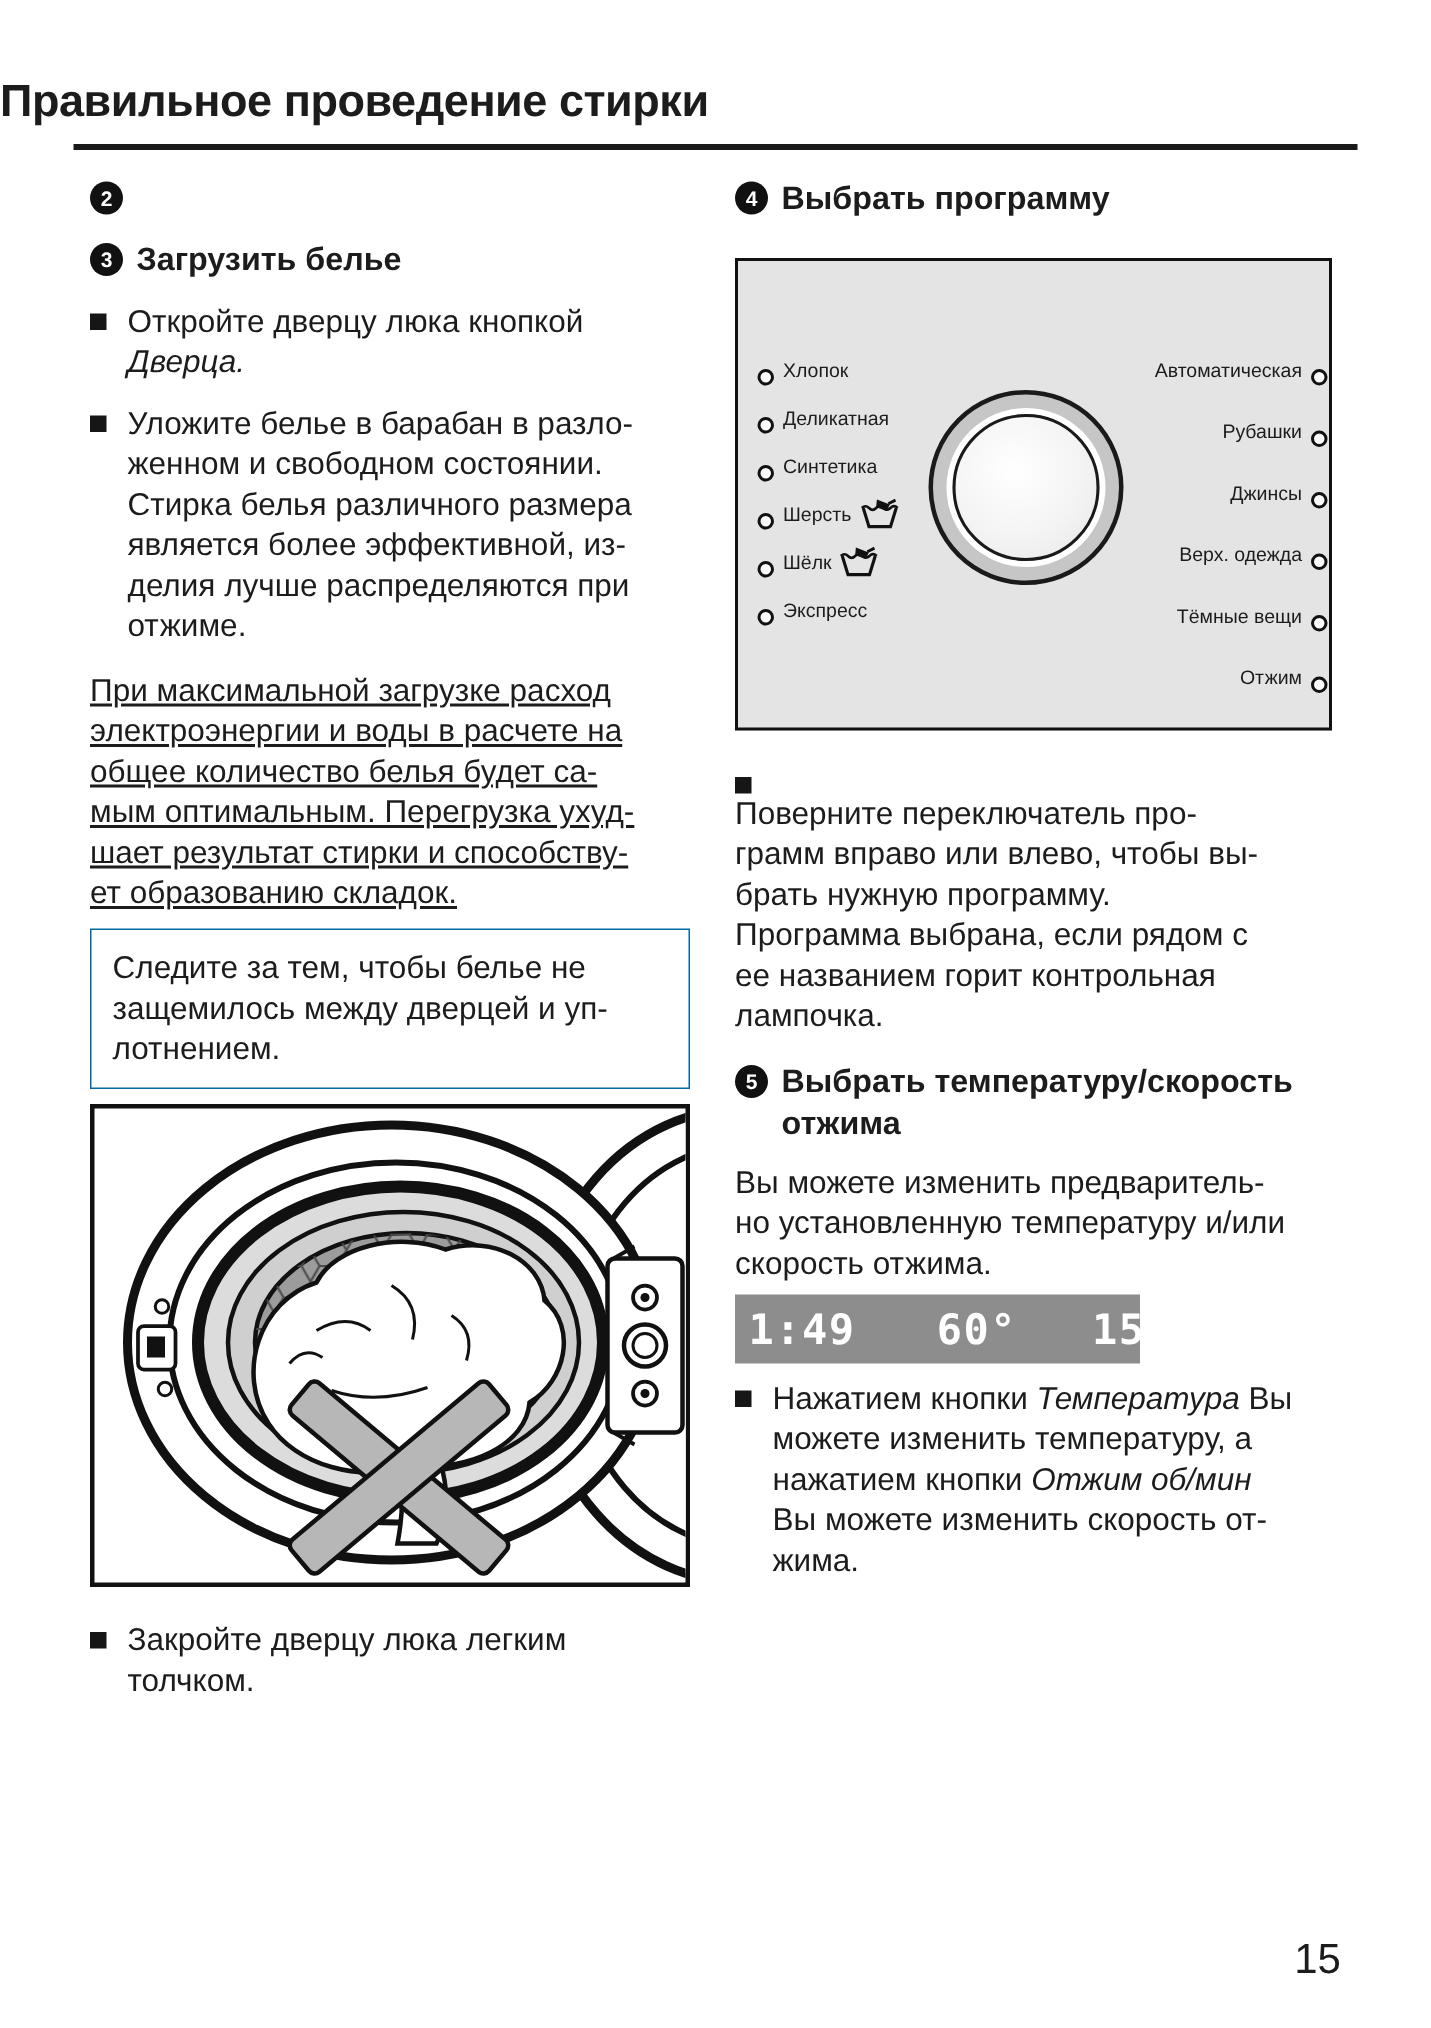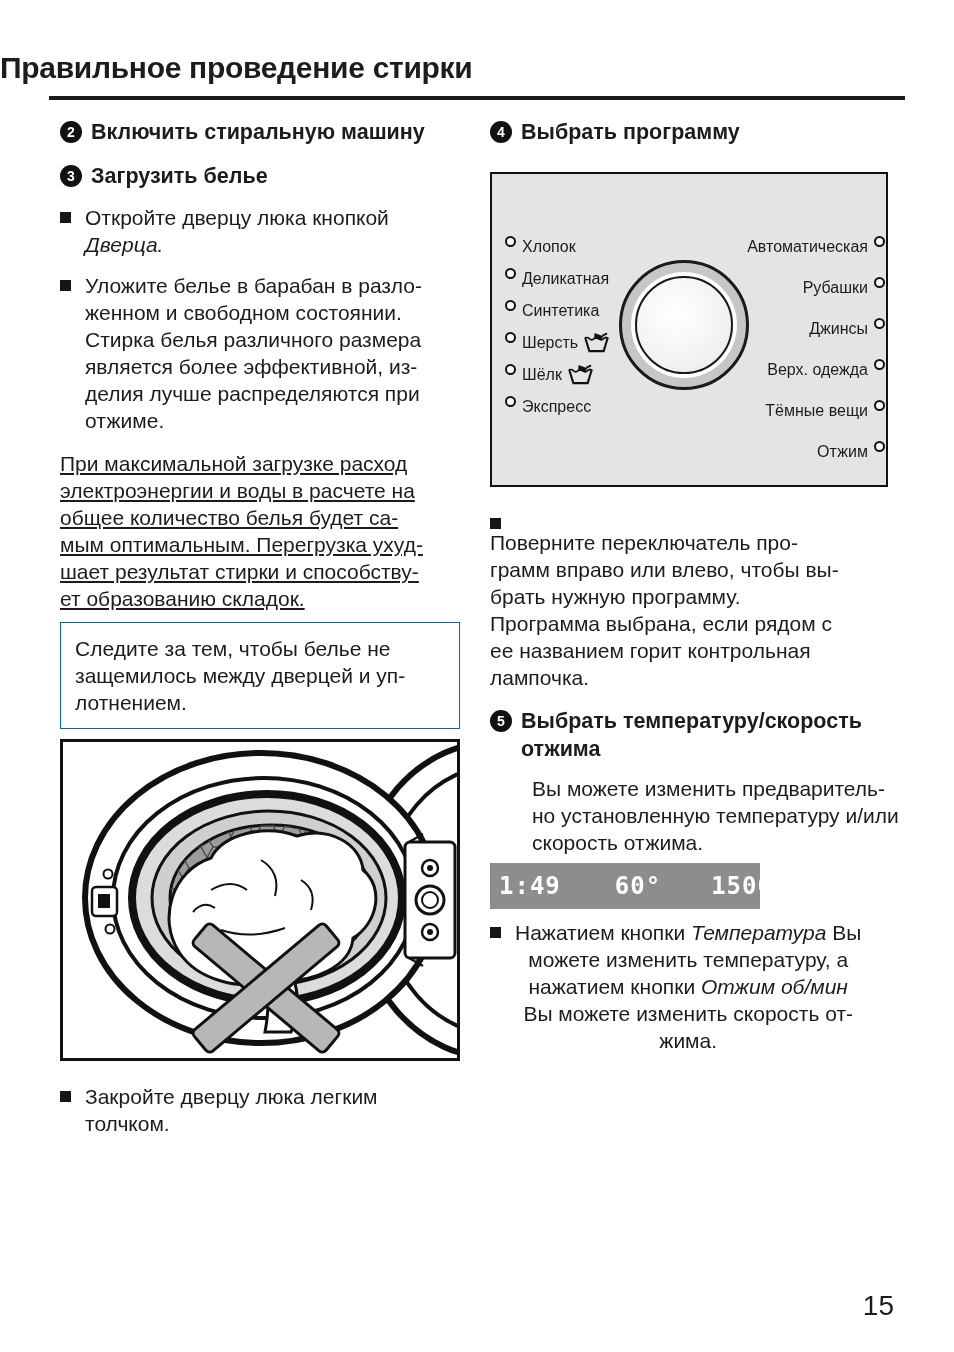--- a/index.html
+++ b/index.html
@@ -25,60 +25,59 @@
   .note{margin-top:10px;border:1px solid #0369a1;background:#fff;padding:12px 14px;box-sizing:border-box;width:400px;}
   
   .imgbox{margin-top:10px;width:400px;height:322px;border:3px solid #111;box-sizing:border-box;background:#fff;}
   .imgbox svg{display:block;width:100%;height:100%;}
   .close-bullet{margin-top:22px;}
   
   .panel{position:relative;margin-top:26px;width:398px;height:315px;background:#e4e4e4;border:2px solid #111;box-sizing:border-box;}
   .plist{position:absolute;top:62px;display:flex;flex-direction:column;gap:11px;}
   .plist.left{left:13px;align-items:flex-start;}
   .plist.right{right:1px;align-items:flex-end;gap:20px;}
-  .prow{display:flex;align-items:flex-start;height:21px;font-size:16px;line-height:21px;}
+  .prow{display:flex;align-items:flex-end;height:21px;font-size:13px;line-height:21px;}
   .lamp{flex:none;width:11px;height:11px;border:2.5px solid #111;border-radius:50%;background:#fafafa;box-sizing:border-box;}
   .plist.left .lamp{margin-right:6px;}
   .plist.right .lamp{margin-left:6px;}
   .handwash{width:27px;height:21px;margin-left:5px;}
   .dial{position:absolute;left:127px;top:86px;width:130px;height:130px;border-radius:50%;
         background:#c6c6c6;border:3px solid #1a1a1a;box-sizing:border-box;}
   .dial-inner{position:absolute;left:50%;top:50%;transform:translate(-50%,-50%);width:94px;height:94px;border-radius:50%;
         background:radial-gradient(circle at 42% 38%,#ffffff 0%,#f4f4f4 55%,#e7e7e7 100%);
         border:2px solid #1a1a1a;box-shadow:0 0 0 4px #fff;}
   
   .step5{margin-top:16px;}
-  .para3{margin-top:12px;margin-left:42px;}
+  .para3{margin-top:12px;}
   
   .display{margin-top:7px;width:270px;height:46px;background:#8d8d8d;display:flex;align-items:center;
-           font-family:"DejaVu Sans Mono",monospace;font-weight:700;color:#fff;font-size:24px;letter-spacing:1px;}
+           font-family:"DejaVu Sans Mono",monospace;font-weight:700;color:#fff;font-size:28px;letter-spacing:1px;}
   .display .t{margin-left:9px;}
   .display .d{margin-left:54px;}
   .display .s{margin-left:50px;}
   
   .turn-bullet{margin-top:23px;flex-direction:column;}
-  .buttons-bullet{margin-top:10px;text-align:center;}
+  .buttons-bullet{margin-top:10px;}
   .pagenum{position:absolute;top:1292px;right:60px;font-size:28px;}
   i{font-style:italic;}
 </style>
 </head>
 <body>
 
 <div class="page">
 
   <div class="title">Правильное проведение стирки</div>
   <div class="rule"></div>
 
   <div class="cols">
 
     <div class="col-left">
 
       <div class="step">
         <span class="badge">2</span>
-        <span>Включить стиральную машину</span>
       </div>
 
       <div class="step" style="margin-top:16px;">
         <span class="badge">3</span>
         <span>Загрузить белье</span>
       </div>
 
       <div class="bullet">
         <span class="sq"></span>
         <span class="txt"><span>Откройте дверцу люка кнопкой</span><br><i>Дверца.</i></span>

